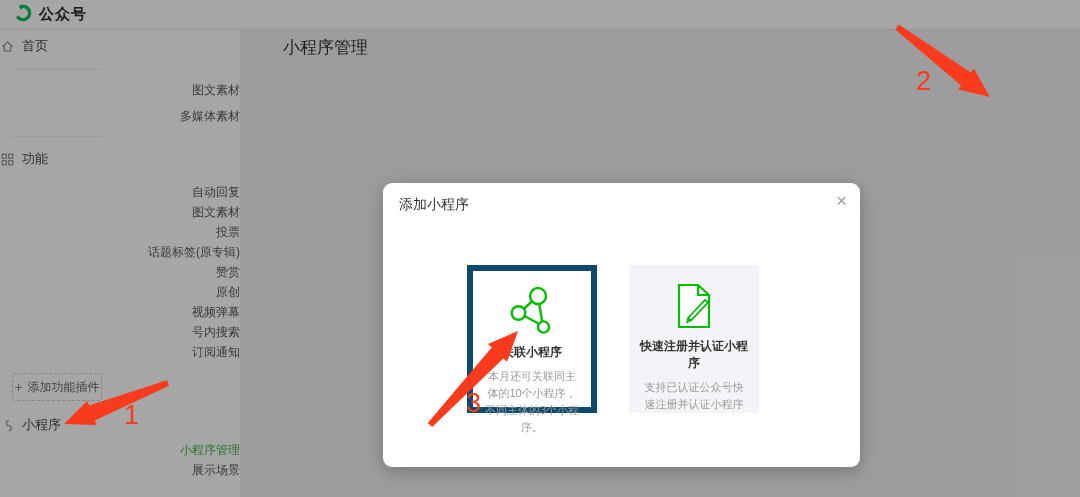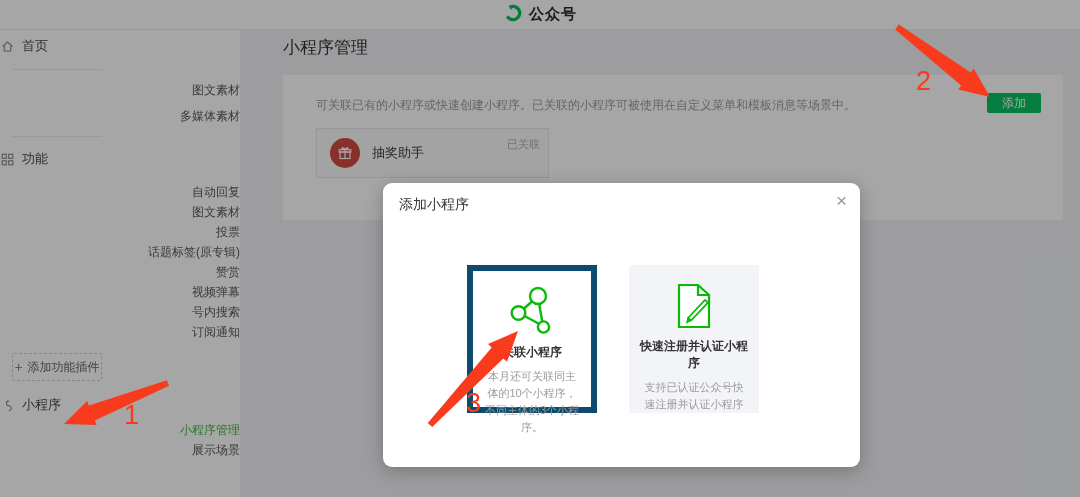--- a/index.html
+++ b/index.html
@@ -1,21 +1,21 @@
 <!DOCTYPE html>
 <html><head>
 <meta charset="utf-8">
 <style>
   html,body{margin:0;padding:0;background:#888;}
   .viewport{position:relative;width:1080px;height:497px;overflow:hidden;
     font-family:"Liberation Sans","DejaVu Sans",sans-serif;background:#f1f2f5;}
 
   
   .topbar{position:absolute;top:0;left:0;right:0;height:30px;background:#fff;
-    border-bottom:1px solid #ececec;display:flex;align-items:center;box-sizing:border-box;justify-content:center;}
+    border-bottom:1px solid #ececec;display:flex;align-items:center;padding-left:13px;box-sizing:border-box;}
   .logo{display:flex;align-items:center;gap:6px;}
   .logo-text{font-size:15px;font-weight:700;color:#2b2b2b;letter-spacing:1px;}
 
   
   .sidebar{position:absolute;top:30px;left:0;bottom:0;width:240px;background:#fff;box-sizing:border-box;}
   .item1{height:30px;display:flex;align-items:center;gap:8px;padding-left:1px;font-size:13px;color:#4c4c4c;cursor:pointer;}
   .item1 .nav-ic{width:13px;height:13px;flex:0 0 13px;display:flex;align-items:center;justify-content:center;}
   .sub{height:20px;line-height:20px;padding-left:53px;font-size:12px;color:#5a5a5a;cursor:pointer;text-align:right;}
   .sub.active{color:#44b549;}
   .nav-divider{height:1px;background:#ebebeb;margin:7px 0 7px 12px;width:90px;}
@@ -103,20 +103,21 @@
           </svg>
       </span>
       <span>功能</span>
     </div>
     <div class="gap8"></div>
     <div class="sub">自动回复</div>
     <div class="sub">图文素材</div>
     <div class="sub">投票</div>
     <div class="sub">话题标签(原专辑)</div>
     <div class="sub">赞赏</div>
+    <div class="sub">原创</div>
     <div class="sub">视频弹幕</div>
     <div class="sub">号内搜索</div>
     <div class="sub">订阅通知</div>
 
     <div class="addon">
       <span class="plus">+</span>
       <span>添加功能插件</span>
     </div>
 
     <div class="item1">
@@ -127,38 +128,20 @@
       </span>
       <span>小程序</span>
     </div>
     <div class="sub active">小程序管理</div>
     <div class="sub">展示场景</div>
 
   </div>
 
   <div class="main">
     <div class="page-title">小程序管理</div>
-    <div class="panel">
-      <div class="panel-desc">可关联已有的小程序或快速创建小程序。已关联的小程序可被使用在自定义菜单和模板消息等场景中。</div>
-      <div class="add-btn">添加</div>
-      <div class="mp-card">
-        <span class="gift-circle">
-          <svg width="16" height="16" viewBox="0 0 16 16">
-              <g fill="none" stroke="#fff" stroke-width="1.2">
-                <rect x="3" y="7" width="10" height="6.5"></rect>
-                <rect x="2.2" y="4.6" width="11.6" height="2.4"></rect>
-                <line x1="8" y1="4.6" x2="8" y2="13.5"></line>
-                <path d="M8 4.4 C5.5 0.8 2.8 4.2 8 4.4 Z M8 4.4 C10.5 0.8 13.2 4.2 8 4.4 Z"></path>
-              </g>
-            </svg>
-        </span>
-        <span class="mp-name">抽奖助手</span>
-        <span class="mp-status">已关联</span>
-      </div>
-    </div>
   </div>
 
   <div class="overlay"></div>
 
   <div class="modal">
     <div class="modal-title">添加小程序</div>
     <div class="modal-close">×</div>
 
     <div class="opt-card opt-link">
       <div class="opt-icon">

